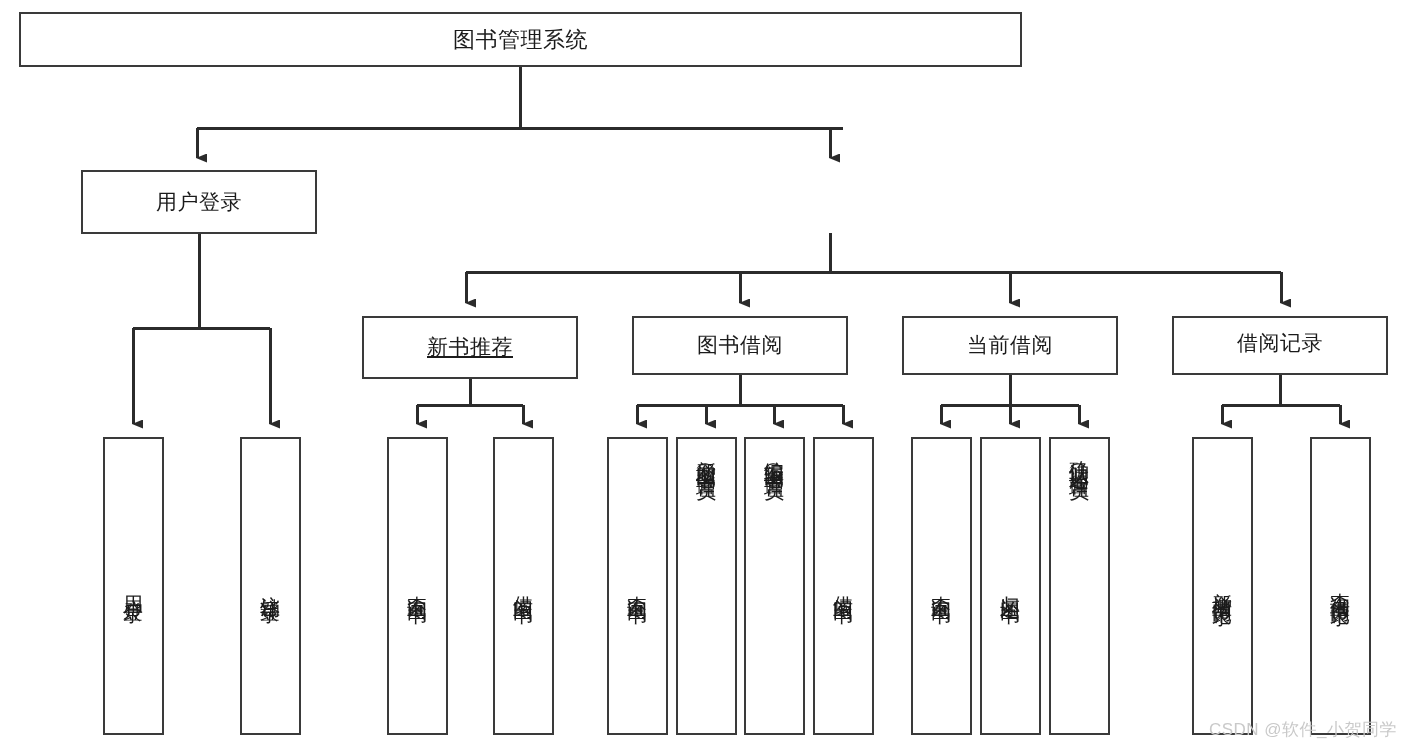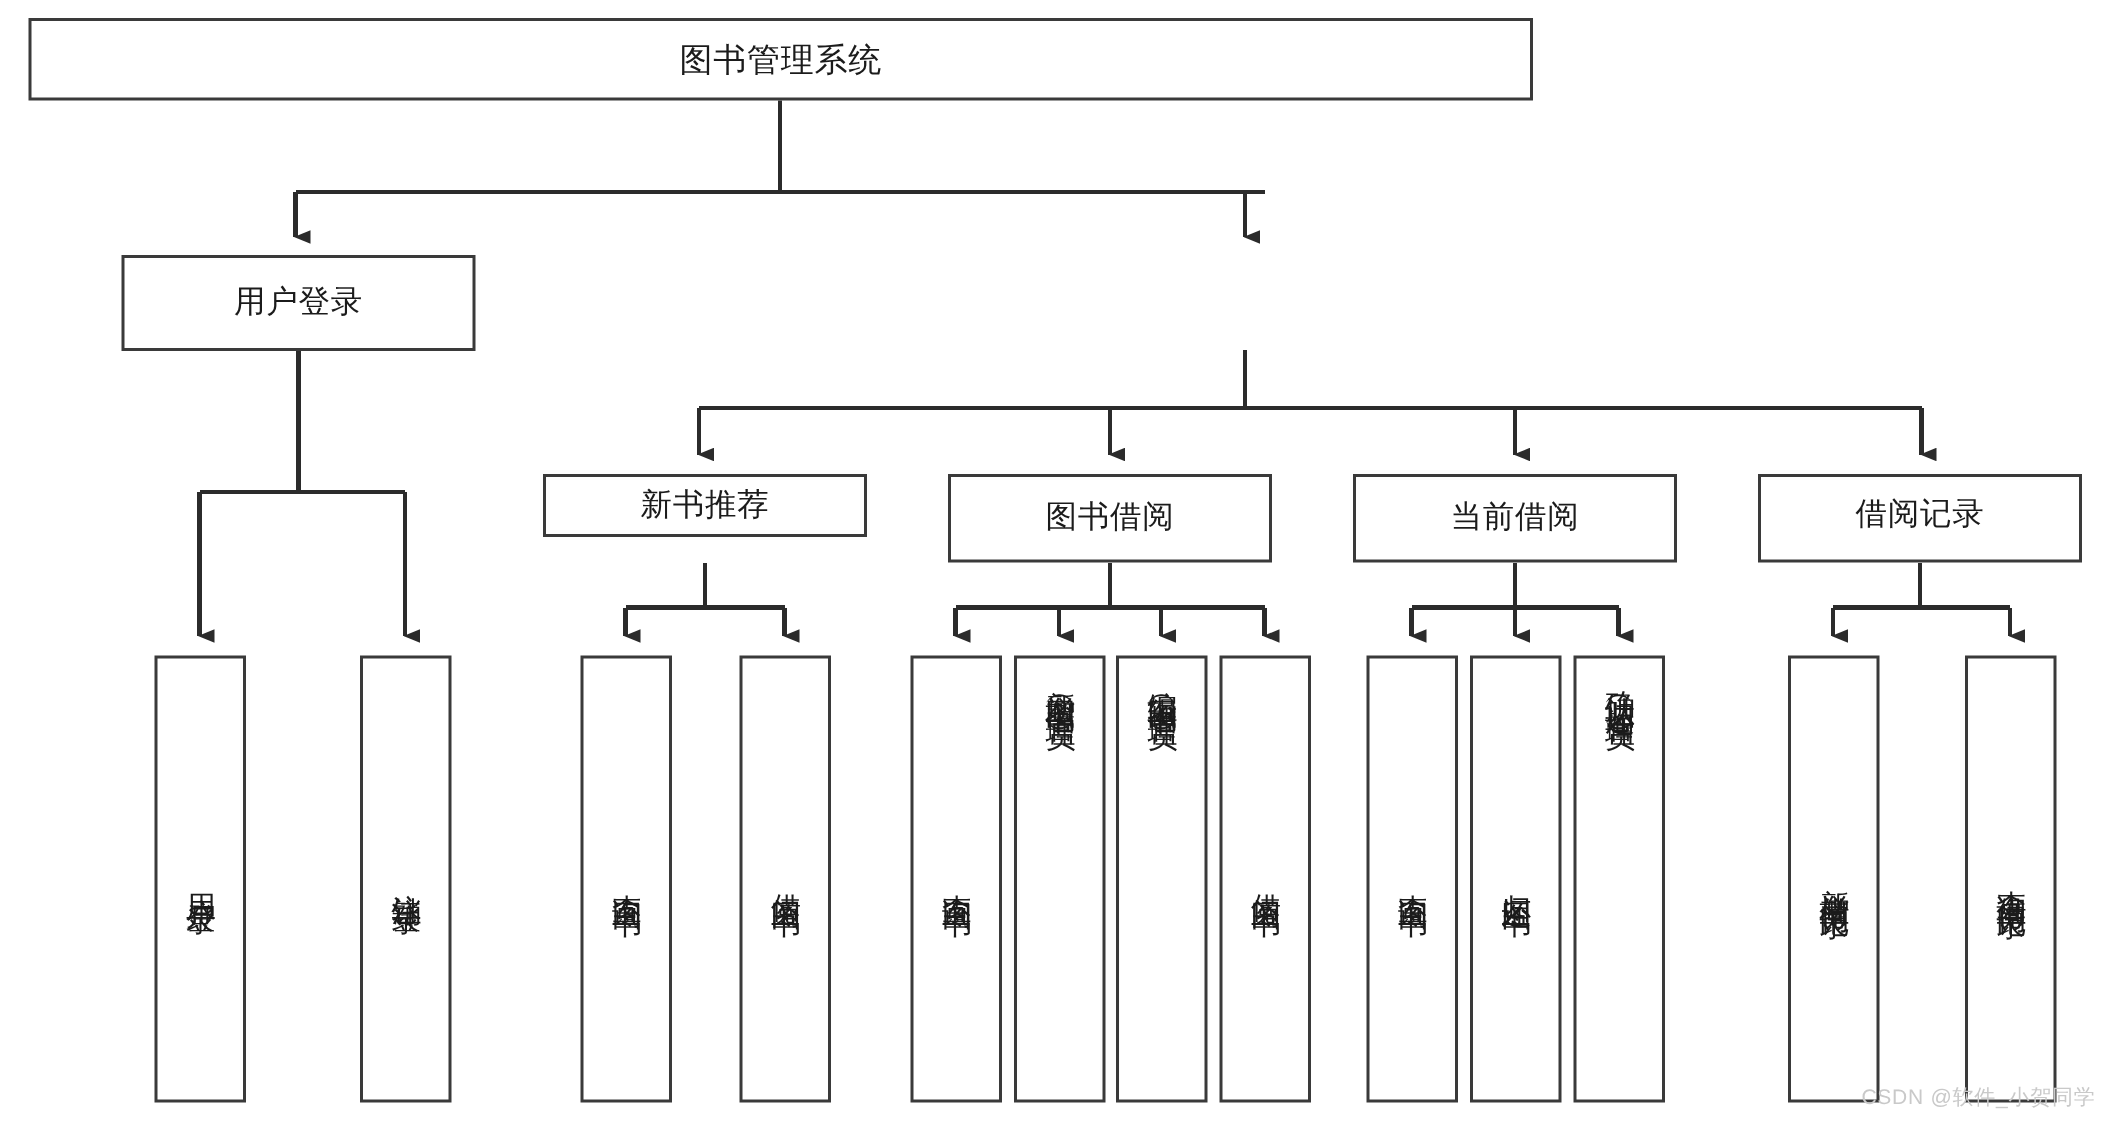--- a/index.html
+++ b/index.html
@@ -66,21 +66,21 @@
     margin: 0 auto;
   }
   .node.vert.centered {
     align-items: center;
     padding-top: 0;
   }
   #watermark {
     position: absolute;
     right: 8px;
     bottom: 6px;
-    font-size: 14px;
+    font-size: 17px;
     color: #c9c9c9;
     letter-spacing: 0.5px;
     z-index: 5;
     user-select: none;
     white-space: nowrap;
   }
 </style>
 </head>
 <body>
 
@@ -138,21 +138,21 @@
   </svg>
 
   <div class="node horiz root" style="left:19px; top:12px; width:1003px; height:55px;">
     <span class="node-label">图书管理系统</span>
   </div>
 
   <div class="node horiz" style="left:81px; top:170px; width:236px; height:64px;">
     <span class="node-label">用户登录</span>
   </div>
 
-  <div class="node horiz" style="left:362px; top:316px; width:216px; height:42px;">
+  <div class="node horiz" style="left:362px; top:316px; width:216px; height:63px;text-decoration:underline;">
     <span class="node-label">新书推荐</span>
   </div>
   <div class="node horiz" style="left:902px; top:316px; width:216px; height:59px;">
     <span class="node-label">当前借阅</span>
   </div>
   <div class="node horiz" style="left:632px; top:316px; width:216px; height:59px;">
     <span class="node-label">图书借阅</span>
   </div>
   <div class="node horiz" style="left:1172px; top:316px; width:216px; height:59px;font-family:Liberation Mono, monospace;">
     <span class="node-label">借阅记录</span>

